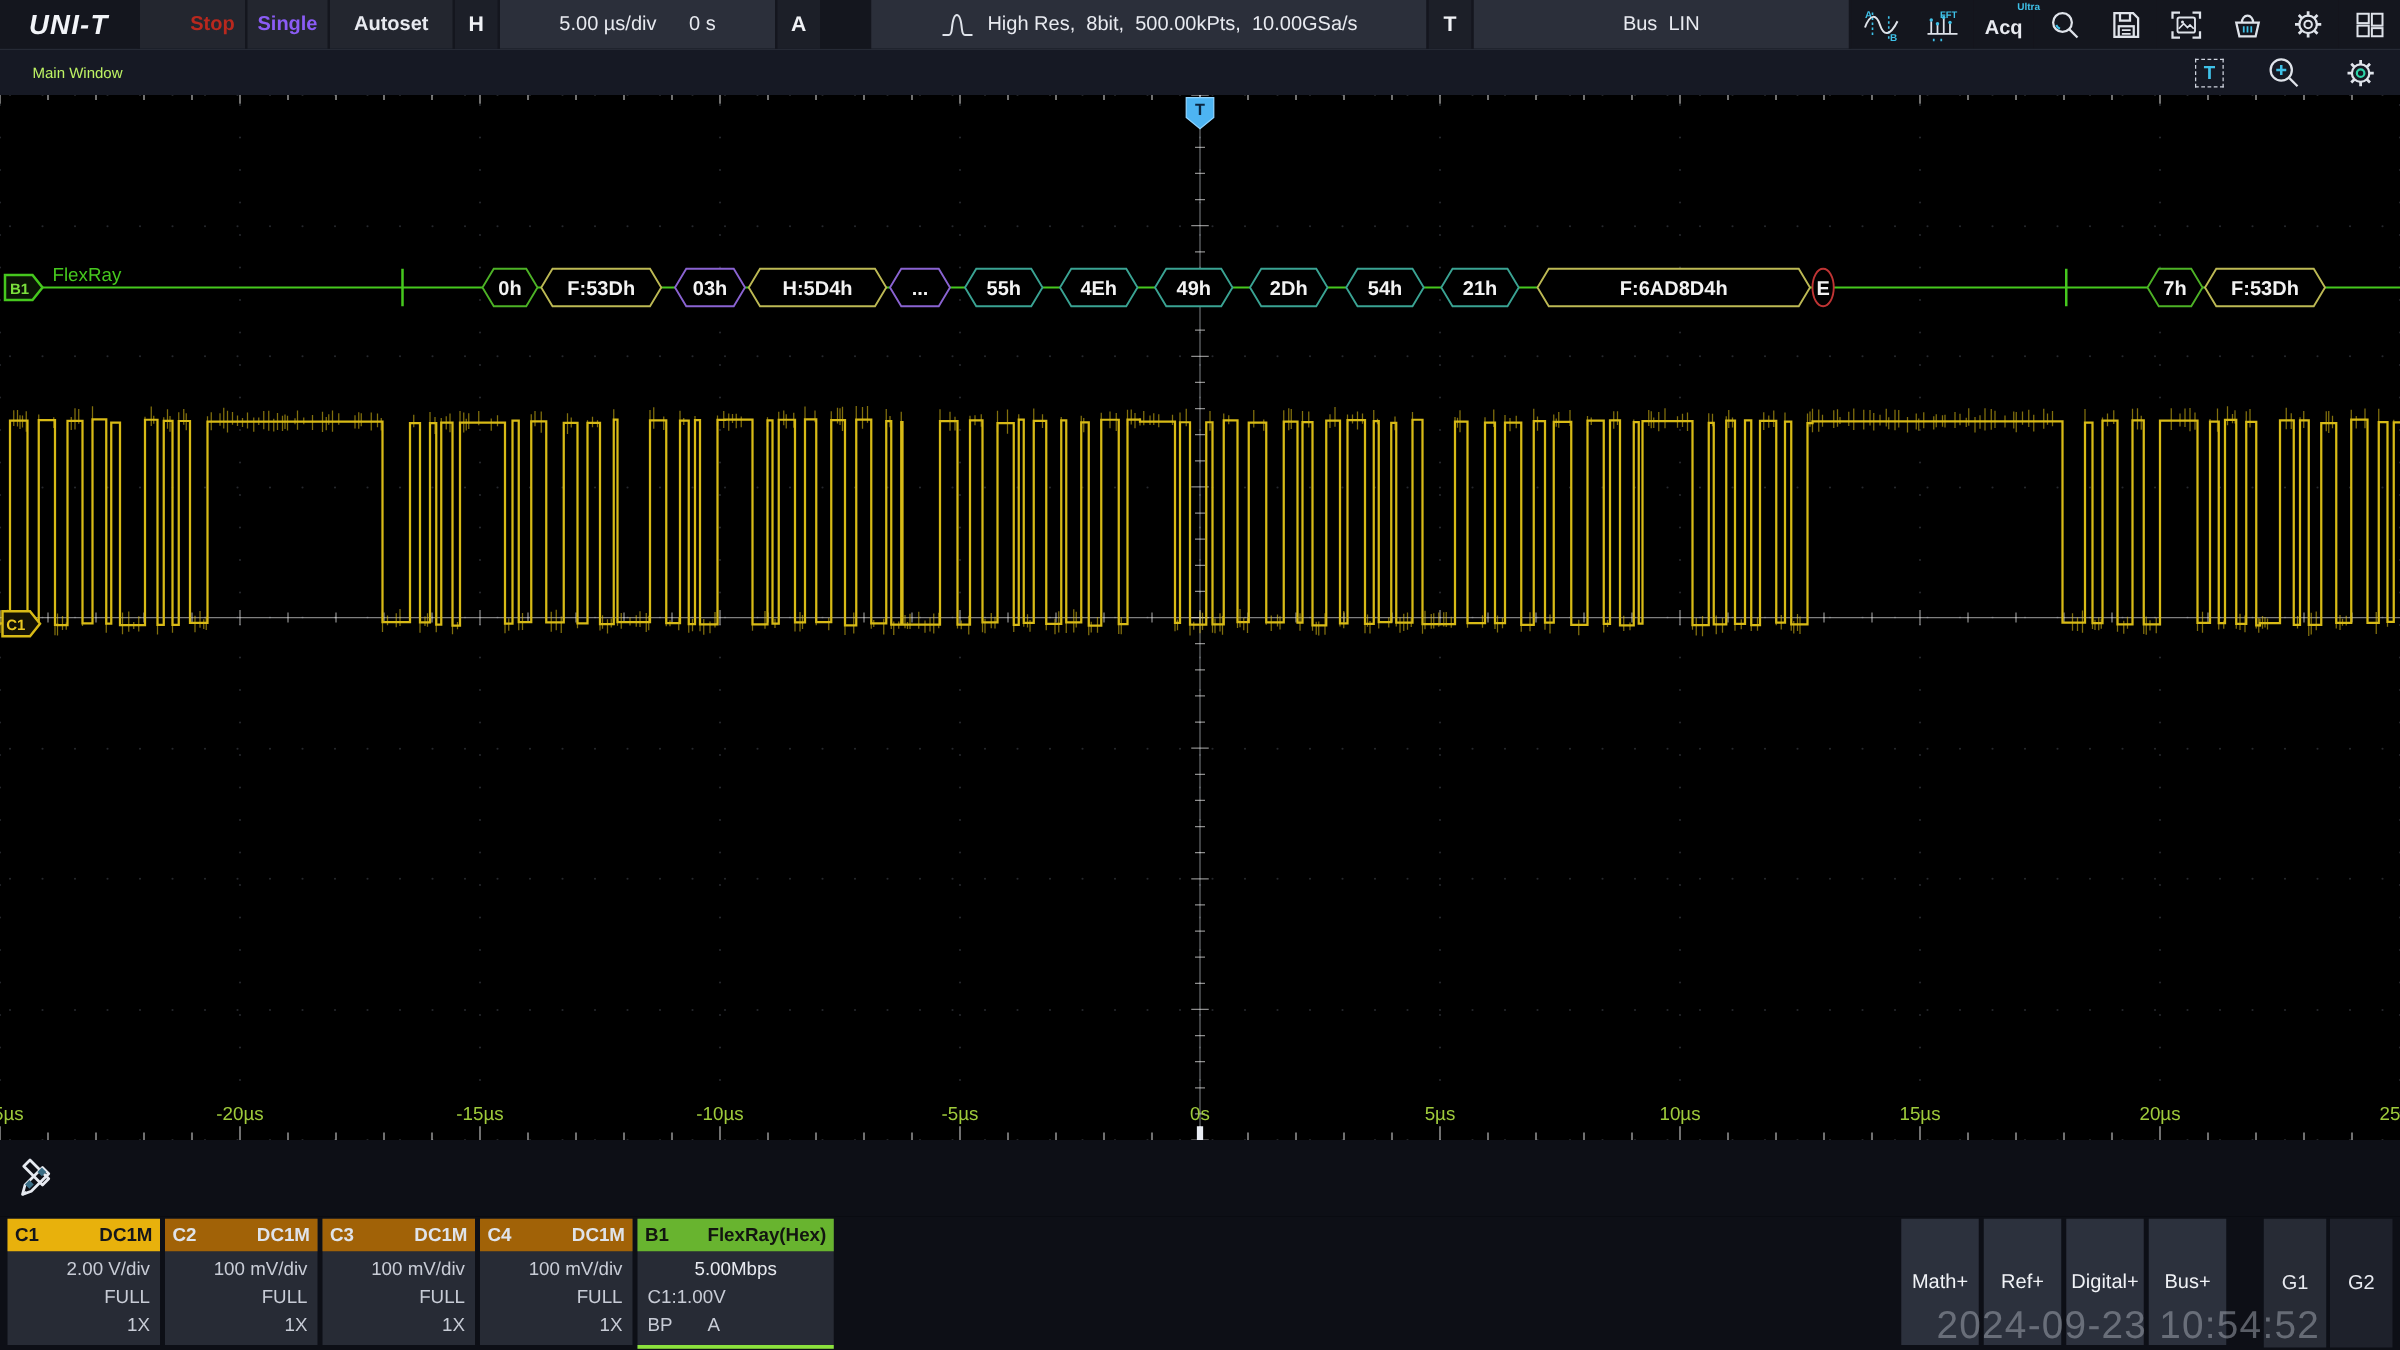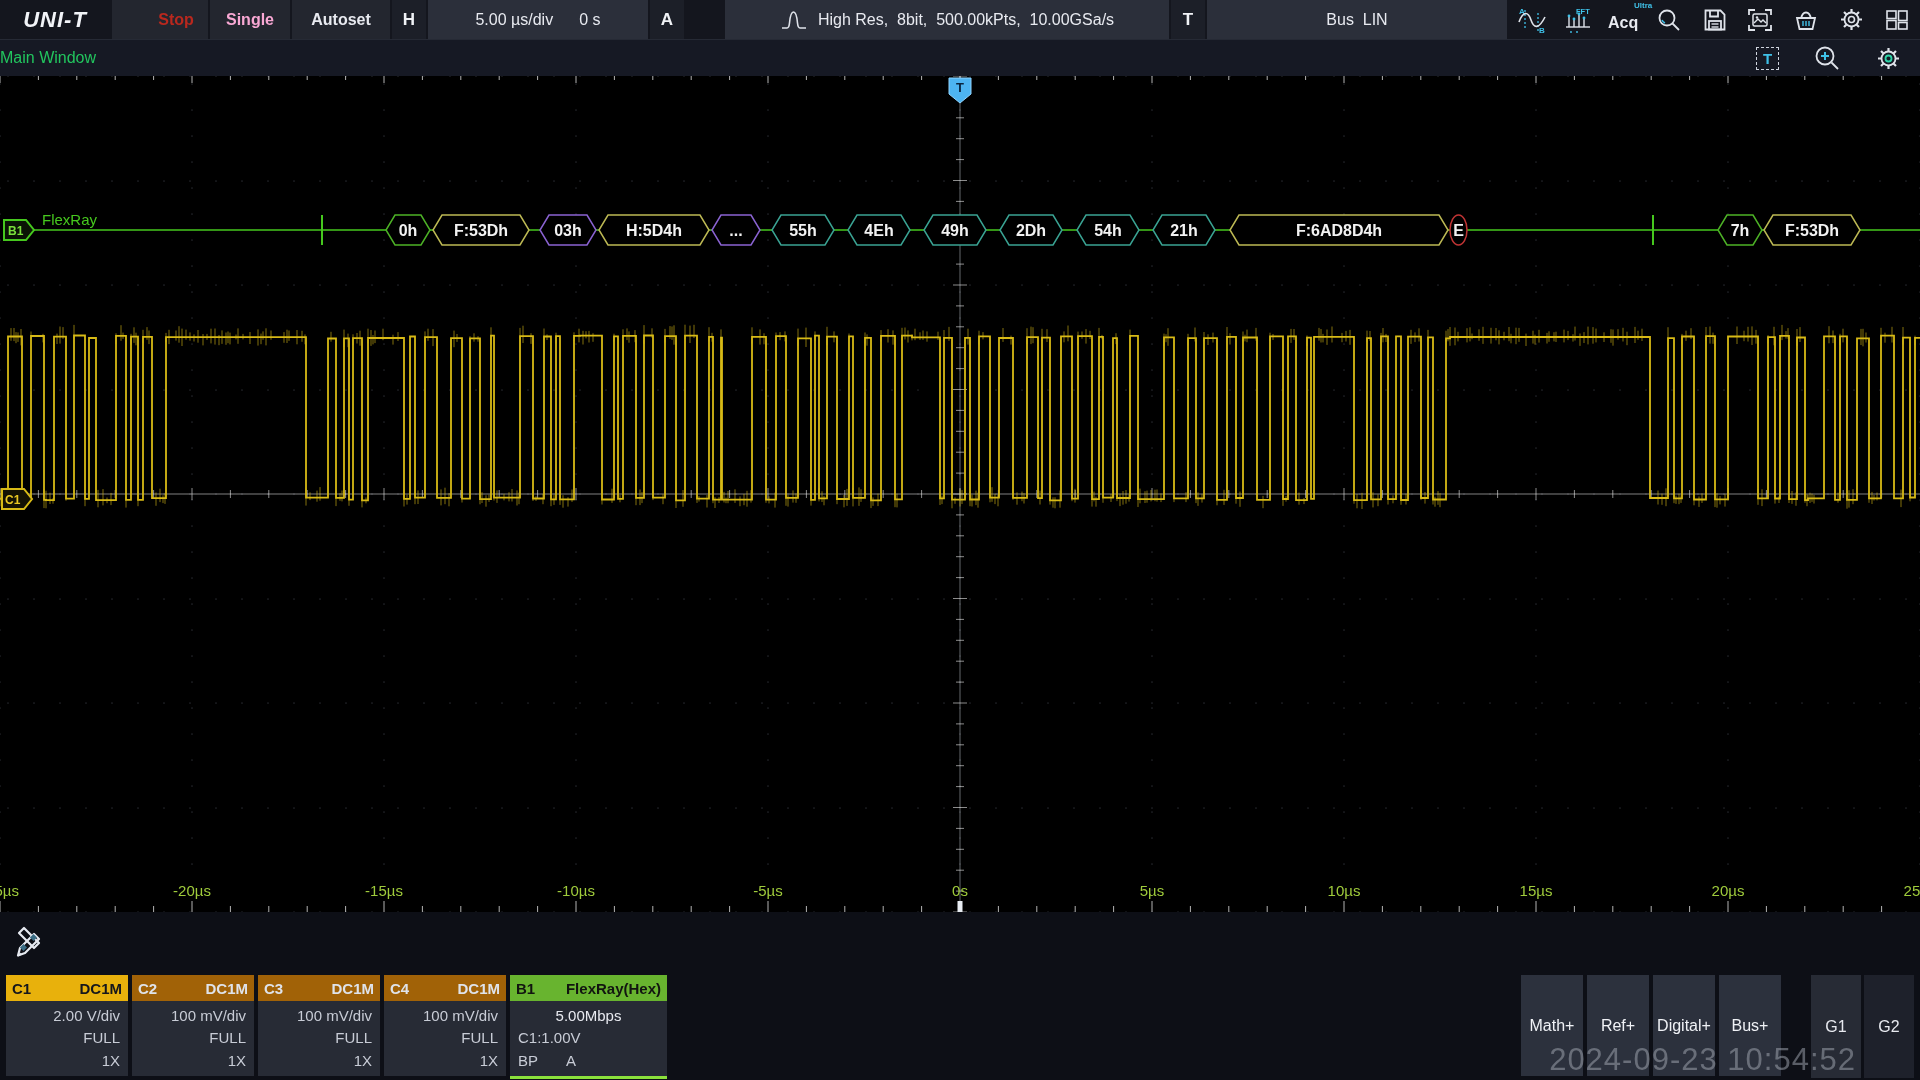--- a/index.html
+++ b/index.html
@@ -7,39 +7,39 @@
               font-family:"Liberation Sans", sans-serif; }
   .app { width:1920px; height:1080px; display:flex; flex-direction:column; background:#000; }
 
   
   .toolbar { height:39px; background:#14161e; display:flex; align-items:stretch; gap:2px; flex:none; }
   .tb-brand { width:110px; display:flex; align-items:center; justify-content:center;
               color:#f2f4f8; font-size:22px; font-weight:800; font-style:italic; letter-spacing:1px;
               background:#14161e; }
   .tb-btn { background:#23262f; display:flex; align-items:center; justify-content:center;
             font-size:16px; font-weight:700; color:#e8eaf0; }
-  .tb-stop   { width:96px; color:#b9281e;padding-left:32px; }
-  .tb-single { width:80px; color:#f9a8d4; }
+  .tb-stop   { width:84px; color:#b9281e;padding-left:32px; }
+  .tb-single { width:64px; color:#8b5cf6; }
   .tb-autoset{ width:98px; }
   .tb-keylab { width:34px; background:#1c1f28; color:#f0f2f6; font-size:17px; font-weight:700;
                display:flex; align-items:center; justify-content:center; }
   .tb-val { background:#2b2f3a; color:#e8eaf0; font-size:16px; display:flex; align-items:center;
             justify-content:center; gap:26px; white-space:pre; }
   .tb-val-h { width:220px; }
   .tb-val-a { width:444px; gap:10px;margin-left:39px; }
   .tb-val-t { width:300px; }
   .tb-icons { flex:1; display:flex; align-items:stretch; }
   .tb-icon { flex:1; display:flex; align-items:center; justify-content:center; background:#14161e; }
   .acq { position:relative; color:#e8eaf0; font-size:16px; font-weight:700; padding-top:6px; }
   .acq .ultra { position:absolute; top:-7px; right:-14px; font-size:8px; color:#3fc1e8; font-weight:700; }
 
   
   .window-bar { height:37px; background:#161924; display:flex; align-items:center; flex:none;
                 border-top:1px solid #262a35; }
-  .window-title { color:#22c55e; font-size:16px; padding-left:0; flex:1; }
+  .window-title { color:#bef264; font-size:12px; padding-left:26px; flex:1; }
   .wb-icons { display:flex; align-items:center; gap:34px; padding-right:18px; }
   .text-tool { width:23px; height:23px; border:1px dashed #cfd4de; color:#3fc1e8; font-weight:700;
                font-size:15px; display:flex; align-items:center; justify-content:center; }
 
   
   .display { height:836px; position:relative; background:#000; flex:none; }
   .display svg { display:block; }
 
   
   .strip { height:61px; background:#0d0f16; display:flex; align-items:center; padding-left:10px; flex:none; }

